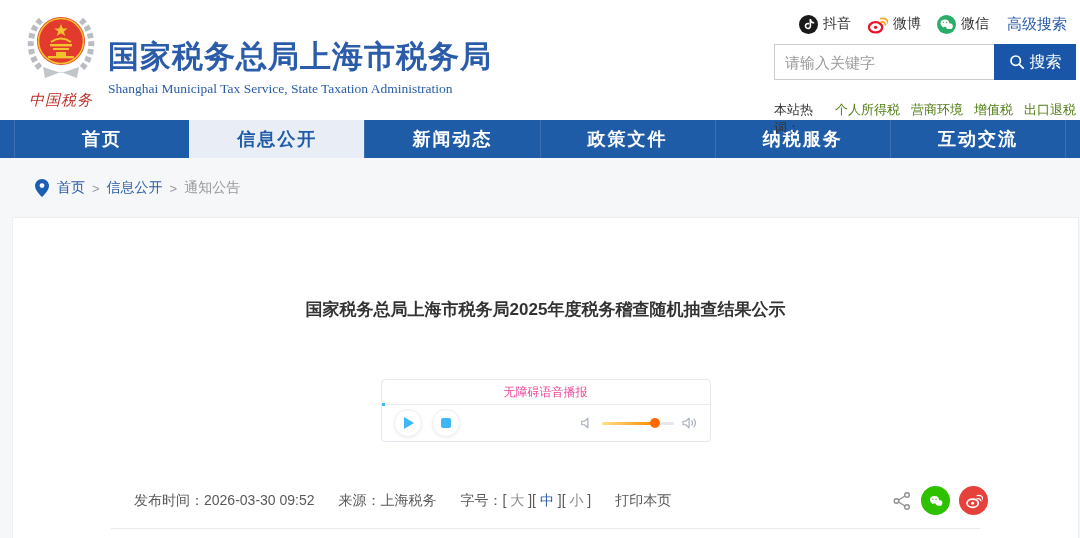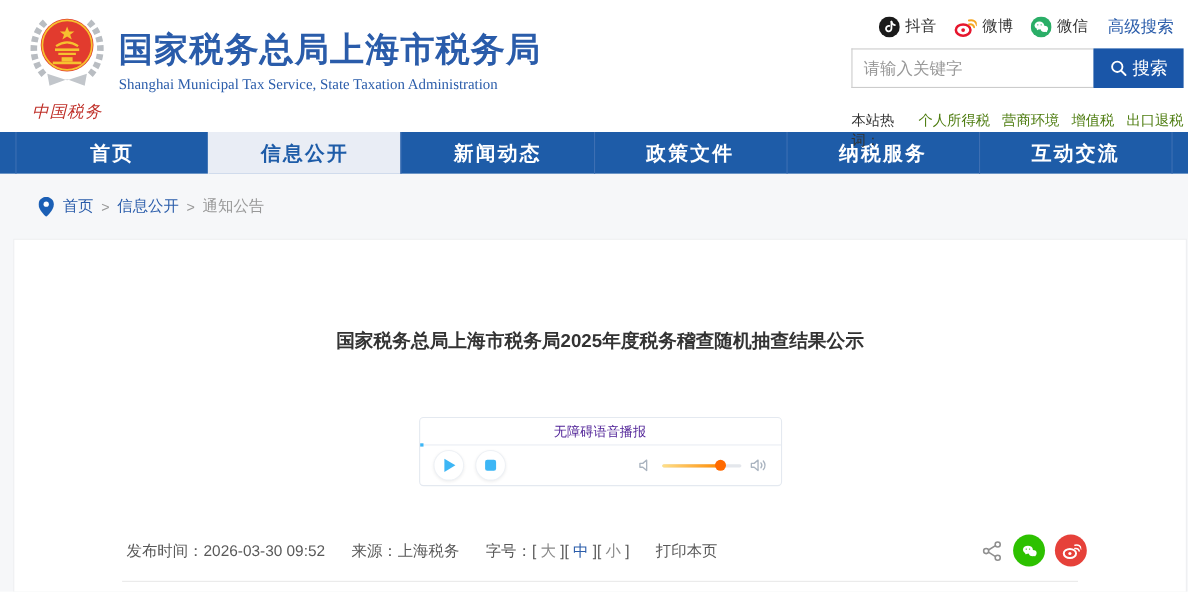--- a/index.html
+++ b/index.html
@@ -4,21 +4,21 @@
 <style>
   * { margin:0; padding:0; box-sizing:border-box; }
   html,body { width:1080px; height:538px; overflow:hidden; background:#fff;
     font-family:"Liberation Sans", sans-serif; }
 
   
   .site-header { position:relative; width:1080px; height:120px; background:#fff; }
   .logo-wrap { position:absolute; left:20px; top:12px; width:82px; text-align:center; cursor:pointer; }
   .logo-caption { margin-top:1px; color:#bf2f28; font-family:"DejaVu Serif", serif;
     font-weight:normal; font-style:italic; font-size:15px; letter-spacing:1px; }
-  .title-wrap { position:absolute; left:108px; top:28px; }
+  .title-wrap { position:absolute; left:108px; top:40px; }
   .site-title { color:#2a5caa; font-size:31px; font-weight:bold; letter-spacing:1px; line-height:1.1; }
   .site-subtitle { margin-top:7px; color:#2a5caa; font-family:"Liberation Serif", serif;
     font-size:13.5px; }
   .header-right { position:absolute; right:4px; top:13px; width:302px; }
   .social-row { display:flex; align-items:center; justify-content:center; height:22px; }
   .social-link { display:flex; align-items:center; margin-left:16px; cursor:pointer; }
   .social-link svg { display:block; }
   .social-label { margin-left:5px; font-size:14px; color:#333; }
   .adv-search { margin-left:18px; color:#2a5caa; font-size:15px; text-decoration:none; cursor:pointer; }
   .search-row { display:flex; margin-top:9px; height:48px;border-radius:15px; }
@@ -48,41 +48,41 @@
   .crumb-sep { color:#999; margin:0 7px; font-size:13px; }
   .crumb-current { color:#999; }
 
   
   .card { margin:0 2px 0 13px; height:320px; background:#fff; box-shadow:0 0 0 1px rgba(0,0,0,0.03); }
   .article-title { padding-top:80px; text-align:center; color:#333; font-size:17px; font-weight:bold; }
 
   
   .audio-player { width:330px; margin:58px auto 0; border:1px solid #e4e9f0; border-radius:4px;
     background:#fff; }
-  .ap-title { height:25px; line-height:25px; text-align:center; color:#4c1d95; font-size:12px;
+  .ap-title { height:25px; line-height:25px; text-align:center; color:#ec4899; font-size:12px;
     border-bottom:1px solid #e9edf3; position:relative; }
   .ap-title::after { content:""; position:absolute; left:0; bottom:-2px; width:3px; height:3px; background:#3db6f5; }
   .ap-controls { display:flex; align-items:center; height:36px; padding:0 12px; }
   .ap-btn { width:28px; height:28px; border-radius:50%; background:#fff; border:1px solid #eef1f5;
     box-shadow:0 1px 3px rgba(0,0,0,0.07); display:flex; align-items:center; justify-content:center;
     cursor:pointer; margin-right:10px; }
   .play-tri { width:0; height:0; border-left:10px solid #3db6f5; border-top:6px solid transparent;
     border-bottom:6px solid transparent; margin-left:2px; }
   .stop-sq { width:10px; height:10px; background:#3db6f5; border-radius:2px; }
   .ap-volume { display:flex; align-items:center; margin-left:auto; gap:8px; }
   .vol-track { position:relative; width:72px; height:3px; background:#e4e7ec; border-radius:2px; cursor:pointer; }
   .vol-fill { position:absolute; left:0; top:0; height:3px; border-radius:2px;
     background:linear-gradient(90deg,#ffe08a,#ff8a00); }
   .vol-thumb { position:absolute; top:50%; width:10px; height:10px; border-radius:50%;
     background:#ff6a00; transform:translate(-50%,-50%); }
 
   
   .meta-row { display:flex; align-items:center; margin-top:44px; padding-left:102px; padding-right:90px;
     font-size:14px; color:#595959; }
-  .meta-item { white-space:nowrap; }
+  .meta-item { white-space:nowrap;margin-left:19px; }
   .meta-gap { margin-left:24px; }
   .fs-opt { cursor:pointer; }
   .fs-letter { color:#8a8a8a; }
   .fs-opt.active .fs-letter { color:#2a5caa; }
   .print-link { cursor:pointer; color:#595959; text-decoration:none; }
   .share-group { margin-left:auto; display:flex; align-items:center; gap:9px; }
   .share-circle { width:29px; height:29px; border-radius:50%; display:flex; align-items:center;
     justify-content:center; cursor:pointer; }
   .share-circle.green { background:#2dc100; }
   .share-circle.red { background:#e6413a; }

